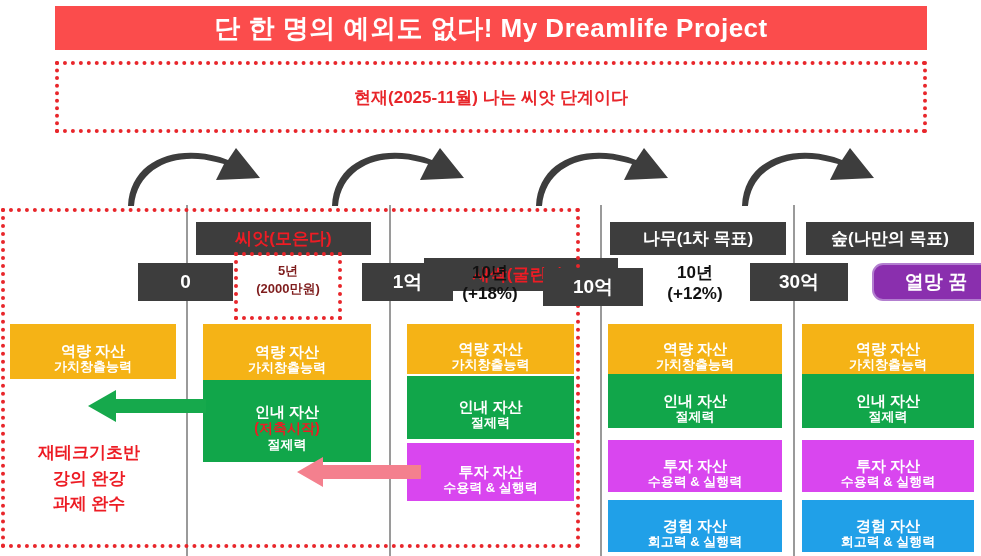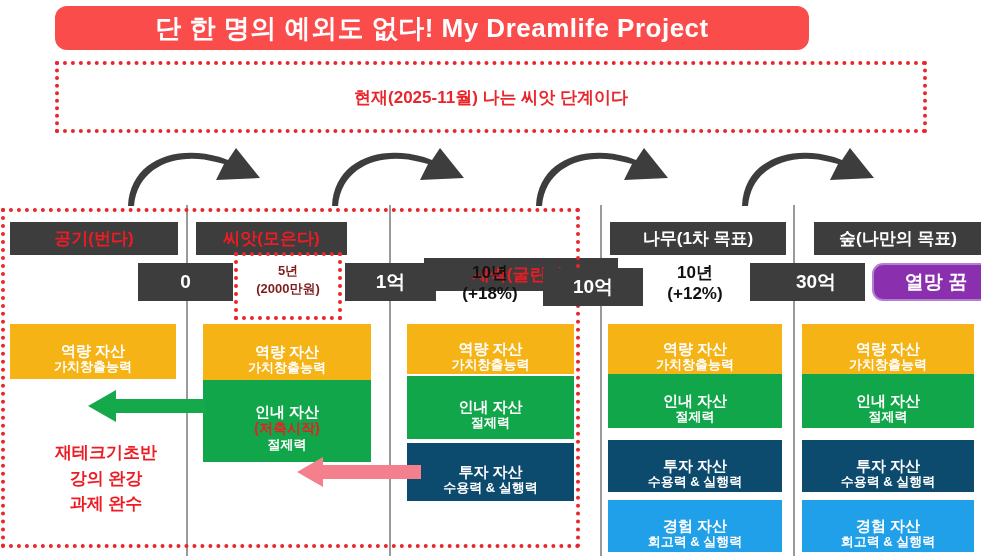--- a/index.html
+++ b/index.html
@@ -16,27 +16,26 @@
     height: 556px;
     background: #ffffff;
     overflow: hidden;
   }
 
   
   .title-banner {
     position: absolute;
     left: 55px;
     top: 6px;
-    width: 754px;
+    width: 872px;
     height: 44px;
     background: #fb4c4c;
     display: flex;
     align-items: center;
     justify-content: center;
-    border-radius: 12px;
   }
   .title-banner-text {
     color: #ffffff;
     font-size: 26px;
     font-weight: bold;
     letter-spacing: 0.5px;
     white-space: nowrap;
   }
 
   
@@ -179,21 +178,21 @@
   }
   .asset-extra {
     font-size: 14px;
     font-weight: bold;
     line-height: 1.2;
     color: #ed1c24;
     white-space: nowrap;
   }
   .c-yellow { background: #f5b316; }
   .c-green  { background: #11a64a; }
-  .c-pink   { background: #0c4a6e; }
+  .c-pink   { background: #d946ef; }
   .c-blue   { background: #20a0e8; }
   .t-white  { color: #ffffff; }
 
   
   .straight-arrow { position: absolute; }
   .straight-arrow svg { display: block; }
 
   
   .note-red {
     position: absolute;
@@ -236,48 +235,45 @@
     <svg width="148" height="60" viewBox="0 0 148 60">
       <path d="M6,58 C10,16 52,4 88,14 L96,16 L88,32 L132,30 L108,0 L100,12 L92,9 C48,-4 2,12 0,58 Z" fill="#3d3d3d"></path>
     </svg>
   </div>
 
   <div class="divider" style="left:186px;"></div>
   <div class="divider" style="left:389px;"></div>
   <div class="divider" style="left:600px;"></div>
   <div class="divider" style="left:793px;"></div>
 
-  <div class="stage-head" style="left:10px; top:222px; width:168px;">
-    <span class="stage-head-text red">공기(번다)</span>
-  </div>
-  <div class="stage-head" style="left:196px; top:222px; width:151px;align-items:center;">
+  <div class="stage-head" style="left:196px; top:222px; width:175px;align-items:center;">
     <span class="stage-head-text red">씨앗(모은다)</span>
   </div>
   <div class="stage-head" style="left:424px; top:222px; width:194px;margin-top:36px;">
     <span class="stage-head-text red">새싹(굴린다)</span>
   </div>
   <div class="stage-head" style="left:610px; top:222px; width:176px;">
     <span class="stage-head-text white">나무(1차 목표)</span>
   </div>
-  <div class="stage-head" style="left:806px; top:222px; width:168px;margin-left:8px;">
+  <div class="stage-head" style="left:806px; top:222px; width:168px;">
     <span class="stage-head-text white">숲(나만의 목표)</span>
   </div>
 
   <div class="focus-box"></div>
 
   <div class="money-chip" style="left:138px; top:263px; width:95px;">
     <span class="money-chip-text">0</span>
   </div>
-  <div class="money-chip" style="left:345px; top:263px; width:91px;">
+  <div class="money-chip" style="left:362px; top:263px; width:91px;">
     <span class="money-chip-text">1억</span>
   </div>
   <div class="money-chip" style="left:543px; top:268px; width:100px;">
     <span class="money-chip-text">10억</span>
   </div>
-  <div class="money-chip" style="left:750px; top:263px; width:98px;padding-left:17px;">
+  <div class="money-chip" style="left:750px; top:263px; width:98px;">
     <span class="money-chip-text">30억</span>
   </div>
   <div class="money-chip purple" style="left:872px; top:263px; width:128px;border-radius:11px;">
     <span class="money-chip-text">열망 꿈</span>
   </div>
 
   <div class="seed-dot-box"></div>
   <div class="seed-dot-text">
     <div>5년</div>
     <div>(2000만원)</div>
@@ -289,21 +285,21 @@
   </div>
   <div class="growth-label" style="left:645px; top:262px; width:100px;">
     <div>10년</div>
     <div>(+12%)</div>
   </div>
 
   <div class="asset-card c-yellow" style="left:10px; top:324px; width:166px; height:55px;">
     <span class="asset-title t-white">역량 자산</span>
     <span class="asset-sub t-white">가치창출능력</span>
   </div>
-  <div class="note-red" style="left:21px; top:440px; width:170px;">
+  <div class="note-red" style="left:4px; top:440px; width:170px;">
     <div>재테크기초반</div>
     <div>강의 완강</div>
     <div>과제 완수</div>
   </div>
 
   <div class="asset-card c-yellow" style="left:203px; top:324px; width:168px; height:56px;">
     <span class="asset-title t-white">역량 자산</span>
     <span class="asset-sub t-white">가치창출능력</span>
   </div>
   <div class="asset-card c-green" style="left:203px; top:380px; width:168px; height:82px;">

